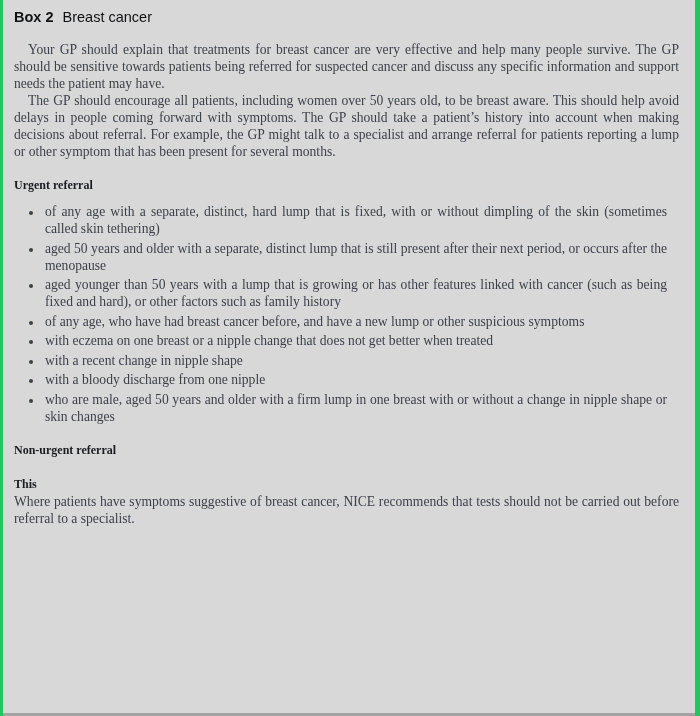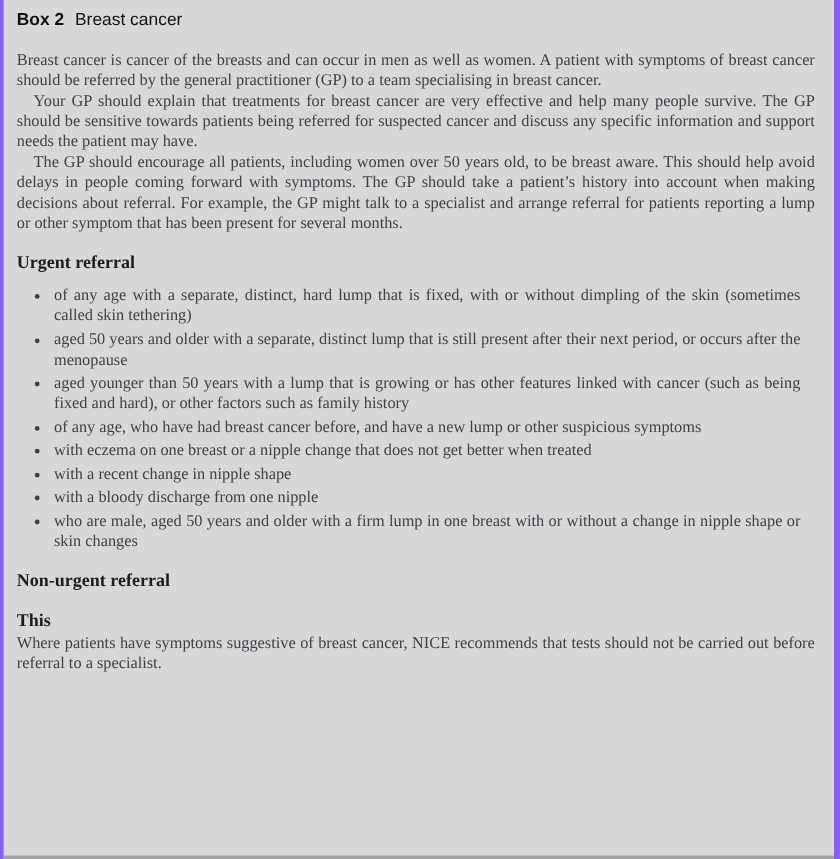--- a/index.html
+++ b/index.html
@@ -4,21 +4,21 @@
 <style>
   html, body {
     margin: 0;
     padding: 0;
     background: #ffffff;
     width: 700px;
   }
   .page {
     width: 700px;
     height: 716px;
-    background: #8b5cf6;
+    background: #22c55e;
     overflow: hidden;
   }
   .box {
     box-sizing: border-box;
     margin-left: 3px;
     margin-right: 5px;
     height: 716px;
     background: #d8d8d8;
     border-bottom: 3px solid #a3a3a3;
     padding: 8px 16px 14px 11px;
@@ -43,21 +43,21 @@
     text-align: justify;
   }
   p.para.indent {
     text-indent: 14px;
   }
   .section {
     margin-top: 17px;
   }
   h3.section-heading {
     font-family: "Liberation Serif", serif;
-    font-size: 15px;
+    font-size: 12px;
     line-height: 17px;
     font-weight: bold;
     color: #1a1c20;
     margin: 0;
   }
   p.lead {
     margin: 0;
     text-align: justify;
   }
   ul.bullet-list {
@@ -78,21 +78,20 @@
 <body>
 
 <div class="page">
   <div class="box">
 
     <div class="box-title">
       <span class="box-label">Box 2</span><span>Breast cancer</span>
     </div>
 
     <div class="intro">
-      <p class="para">Breast cancer is cancer of the breasts and can occur in men as well as women. A patient with symptoms of breast cancer should be referred by the general practitioner (GP) to a team specialising in breast cancer.</p>
       <p class="para indent">Your GP should explain that treatments for breast cancer are very effective and help many people survive. The GP should be sensitive towards patients being referred for suspected cancer and discuss any specific information and support needs the patient may have.</p>
       <p class="para indent">The GP should encourage all patients, including women over 50 years old, to be breast aware. This should help avoid delays in people coming forward with symptoms. The GP should take a patient’s history into account when making decisions about referral. For example, the GP might talk to a specialist and arrange referral for patients reporting a lump or other symptom that has been present for several months.</p>
     </div>
 
     <div class="section">
       <h3 class="section-heading">Urgent referral</h3>
       <ul class="bullet-list">
         <li>of any age with a separate, distinct, hard lump that is fixed, with or without dimpling of the skin (sometimes called skin tethering)</li>
         <li>aged 50 years and older with a separate, distinct lump that is still present after their next period, or occurs after the menopause</li>
         <li>aged younger than 50 years with a lump that is growing or has other features linked with cancer (such as being fixed and hard), or other factors such as family history</li>

